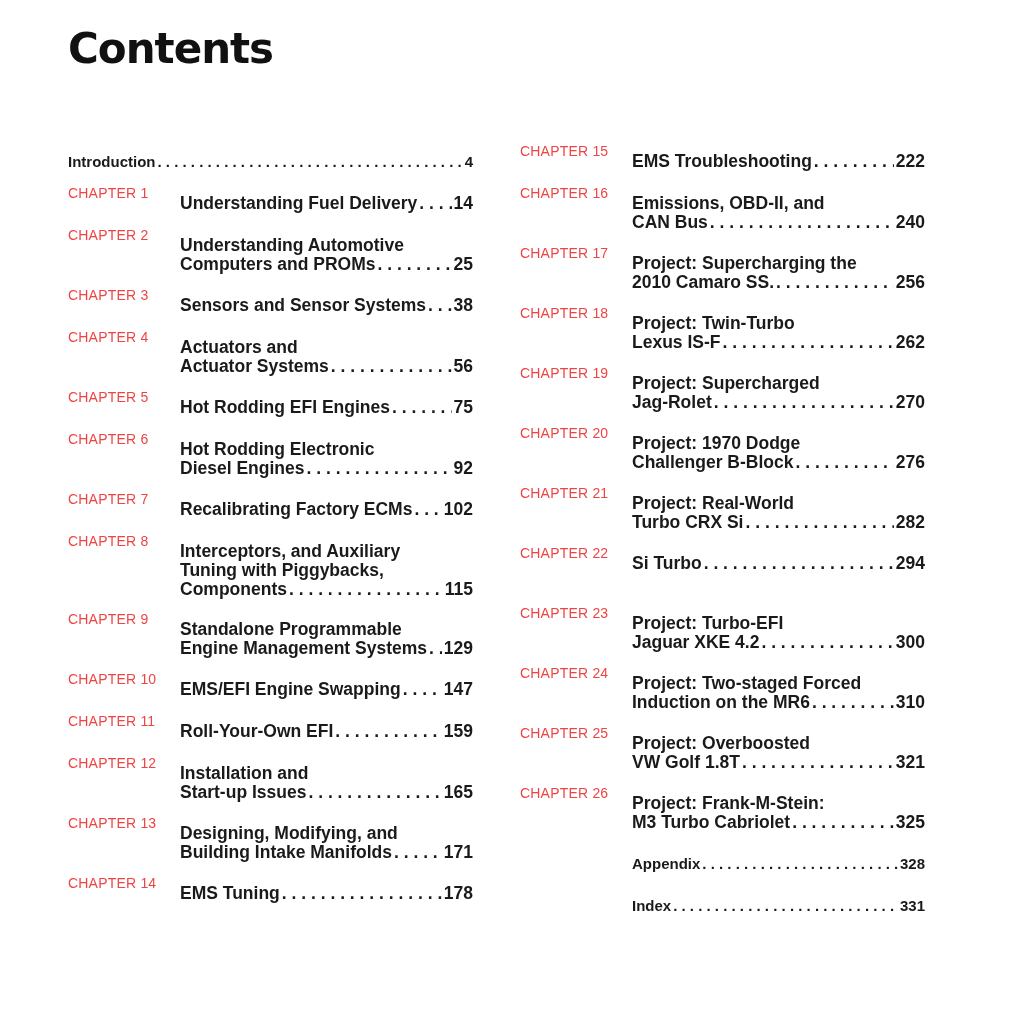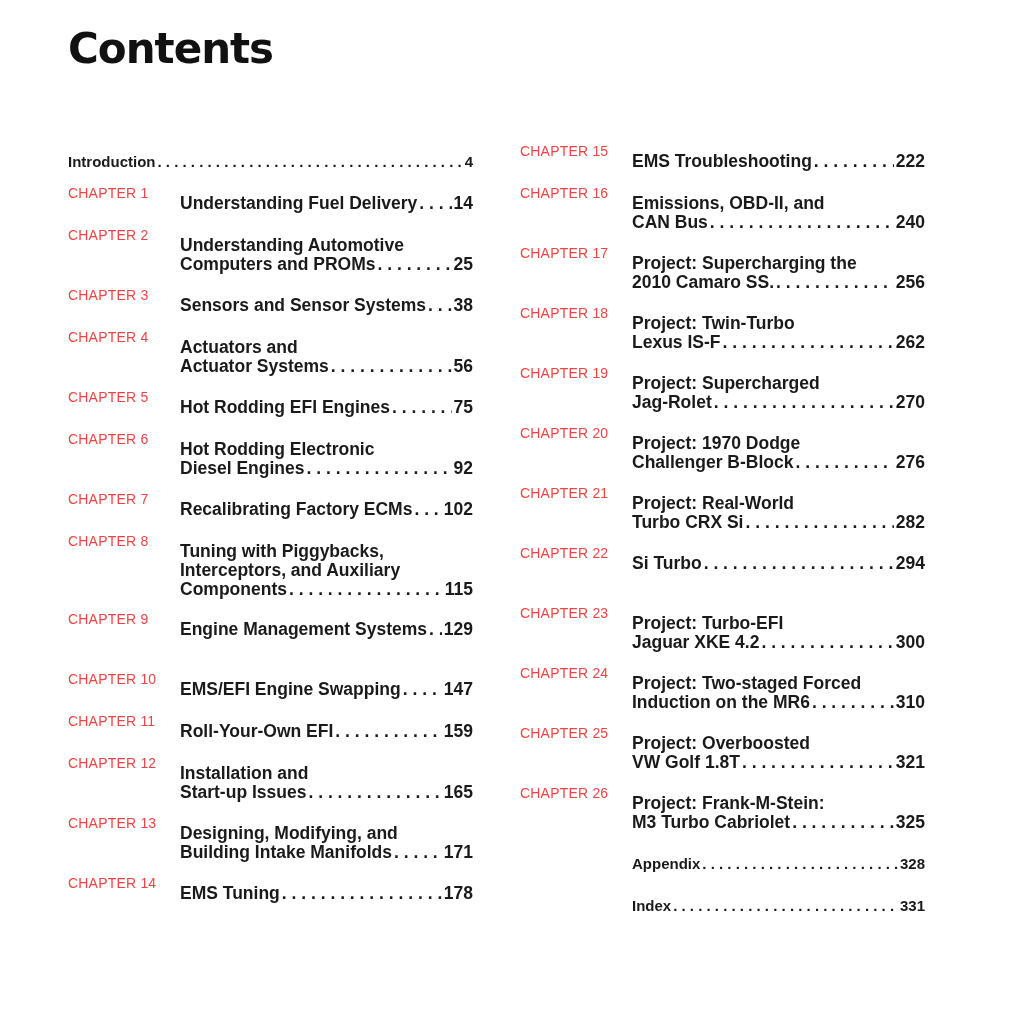--- a/index.html
+++ b/index.html
@@ -114,35 +114,38 @@
           <span>Recalibrating Factory ECMs</span>
           <span class="lead"></span>
           <span class="page">102</span>
         </div>
       </div>
     </div>
     <div class="entry" style="top: 390px;">
       <span class="label">CHAPTER 8</span>
       <div class="body">
         <div class="line">
+          <span>Interceptors, and Auxiliary</span>
+        </div>
+        <div class="line">
           <span>Tuning with Piggybacks,</span>
-        </div>
-        <div class="line">
-          <span>Interceptors, and Auxiliary</span>
         </div>
         <div class="line">
           <span>Components</span>
           <span class="lead"></span>
           <span class="page">115</span>
         </div>
       </div>
     </div>
     <div class="entry" style="top: 468px;">
       <span class="label">CHAPTER 9</span>
       <div class="body">
+        <div class="line">
+          <span>Standalone Programmable</span>
+        </div>
         <div class="line">
           <span>Engine Management Systems</span>
           <span class="lead"></span>
           <span class="page">129</span>
         </div>
       </div>
     </div>
     <div class="entry" style="top: 528px;">
       <span class="label">CHAPTER 10</span>
       <div class="body">

